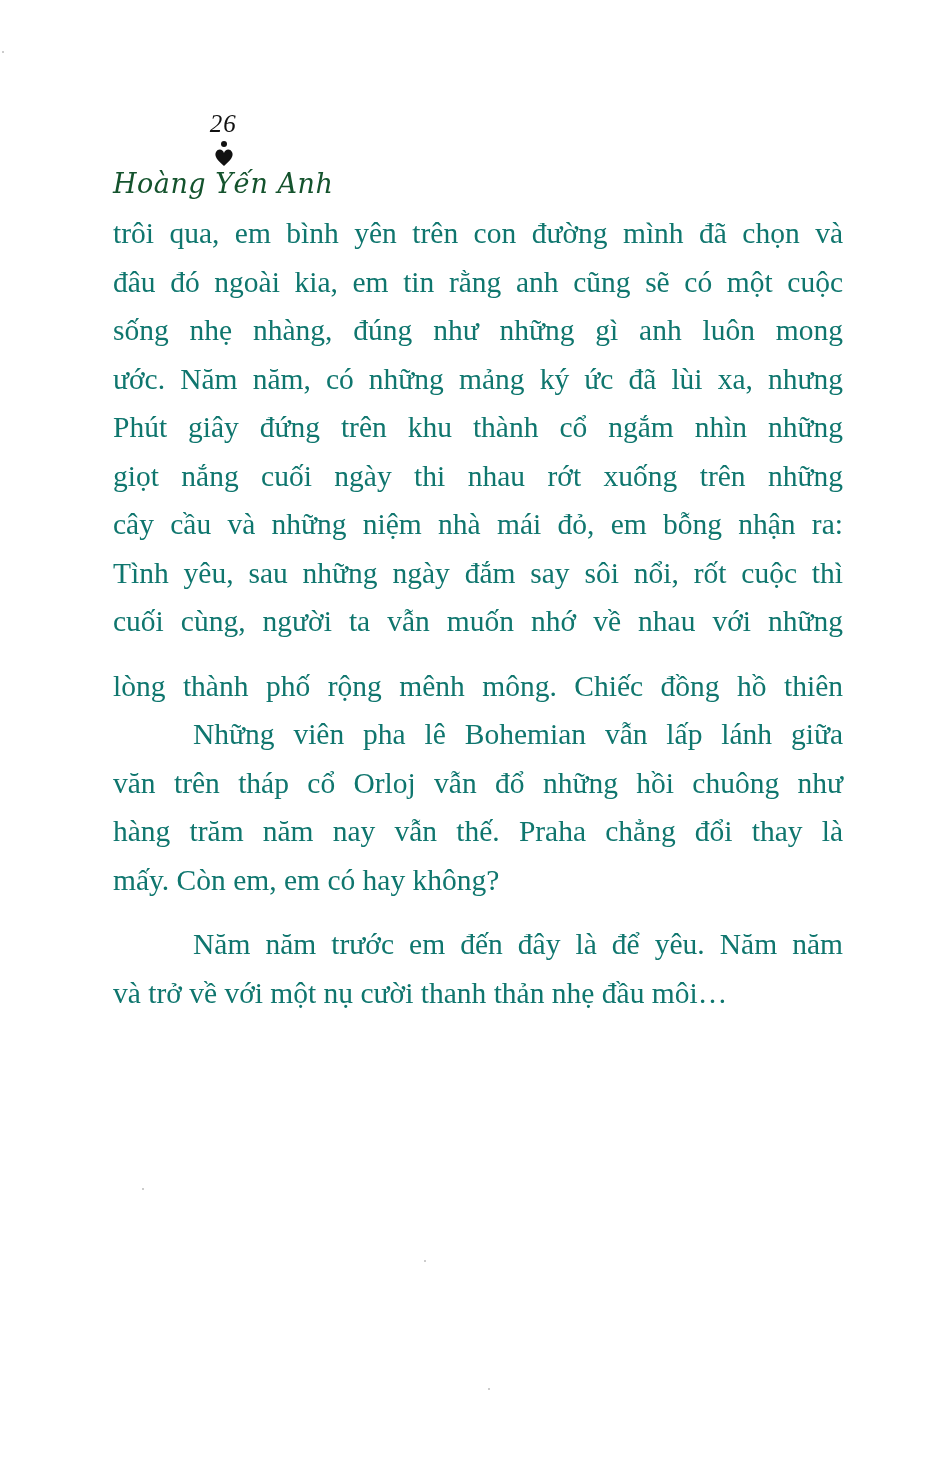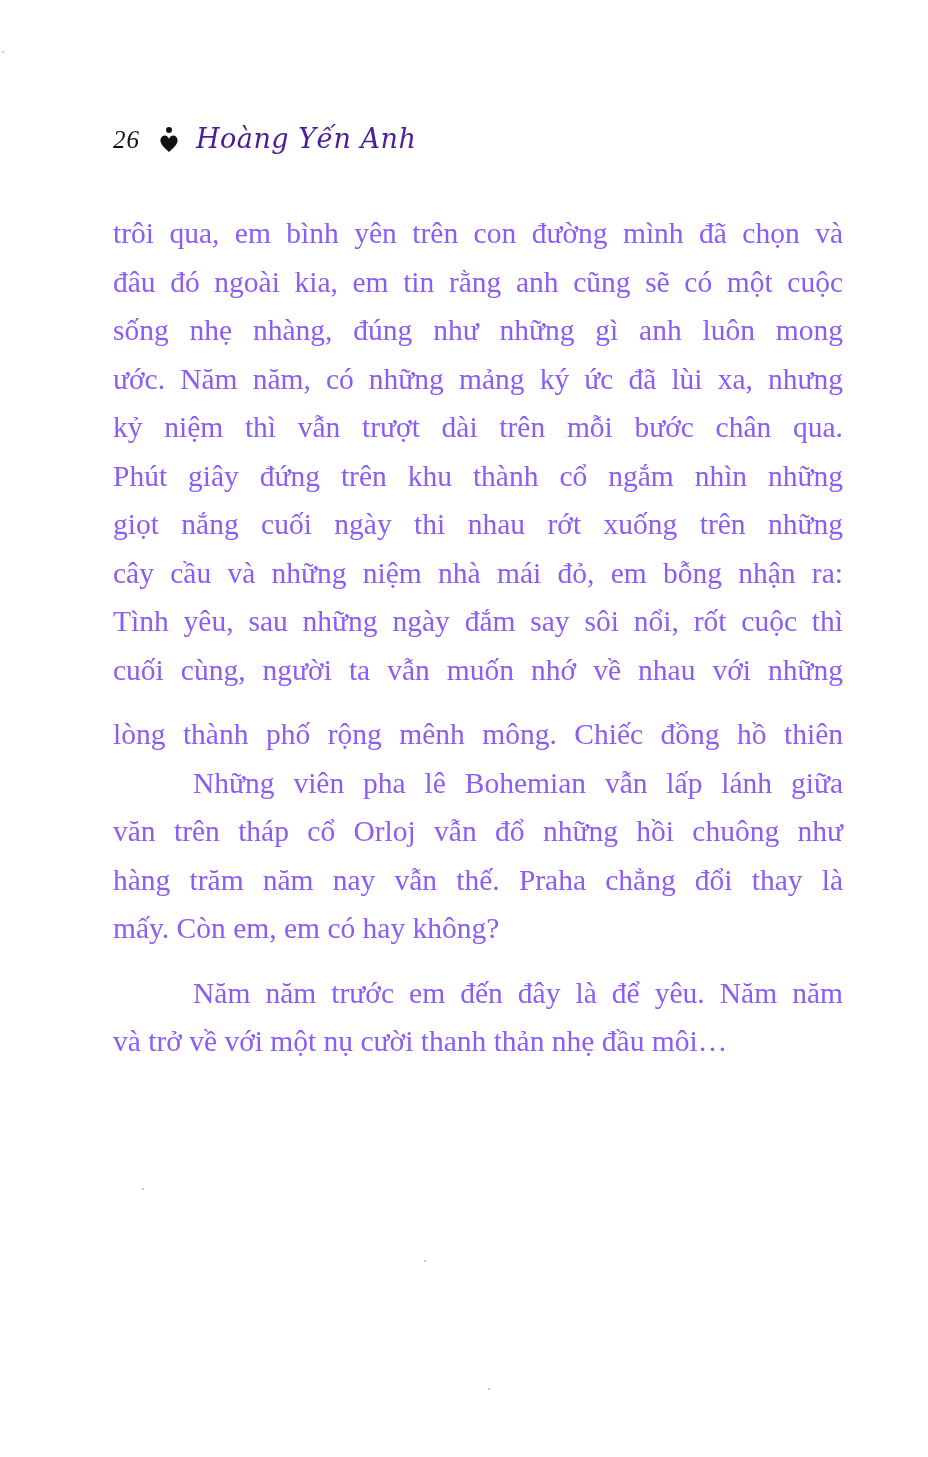--- a/index.html
+++ b/index.html
@@ -20,54 +20,55 @@
       width: 928px;
       height: 1457px;
       background: #ffffff;
     }
     .running-header {
       position: absolute;
       left: 113px;
       top: 110px;
       height: 44px;
       display: flex;
-      align-items: flex-end;
+      align-items: center;
       white-space: nowrap;
+      flex-direction: column;
     }
     .page-number {
       font-family: "Liberation Serif", serif;
       font-style: italic;
       font-size: 25px;
       color: #111;
       letter-spacing: 1px;
     }
     .heart-ornament {
       display: inline-block;
       width: 22px;
       height: 30px;
       margin-left: 18px;
       margin-right: 16px;
       position: relative;
     }
     .author-name {
       font-family: "DejaVu Serif", serif;
       font-style: italic;
       font-size: 27px;
-      color: #4c1d95;
+      color: #14532d;
       letter-spacing: 0.5px;
     }
     .body-text {
       position: absolute;
       left: 113px;
       top: 209px;
       width: 730px;
       font-family: "Liberation Serif", serif;
       font-size: 29.5px;
       line-height: 48.5px;
-      color: #8b5cf6;
+      color: #0f766e;
     }
     .para {
       margin: 0;
       text-align: justify;
       text-align-last: left;
     }
     .para + .para {
       margin-top: 16px;
     }
     .line {
@@ -105,21 +106,20 @@
     </span>
     <span class="author-name">Hoàng Yến Anh</span>
   </div>
 
   <div class="body-text">
     <p class="para">
       <span class="line">trôi qua, em bình yên trên con đường mình đã chọn và</span>
       <span class="line">đâu đó ngoài kia, em tin rằng anh cũng sẽ có một cuộc</span>
       <span class="line">sống nhẹ nhàng, đúng như những gì anh luôn mong</span>
       <span class="line">ước. Năm năm, có những mảng ký ức đã lùi xa, nhưng</span>
-      <span class="line">kỷ niệm thì vẫn trượt dài trên mỗi bước chân qua.</span>
       <span class="line">Phút giây đứng trên khu thành cổ ngắm nhìn những</span>
       <span class="line">giọt nắng cuối ngày thi nhau rớt xuống trên những</span>
       <span class="line">cây cầu và những niệm nhà mái đỏ, em bỗng nhận ra:</span>
       <span class="line">Tình yêu, sau những ngày đắm say sôi nổi, rốt cuộc thì</span>
       <span class="line">cuối cùng, người ta vẫn muốn nhớ về nhau với những</span>
     </p>
     <p class="para">
       <span class="line">lòng thành phố rộng mênh mông. Chiếc đồng hồ thiên</span>
       <span class="line indent">Những viên pha lê Bohemian vẫn lấp lánh giữa</span>
       <span class="line">văn trên tháp cổ Orloj vẫn đổ những hồi chuông như</span>

